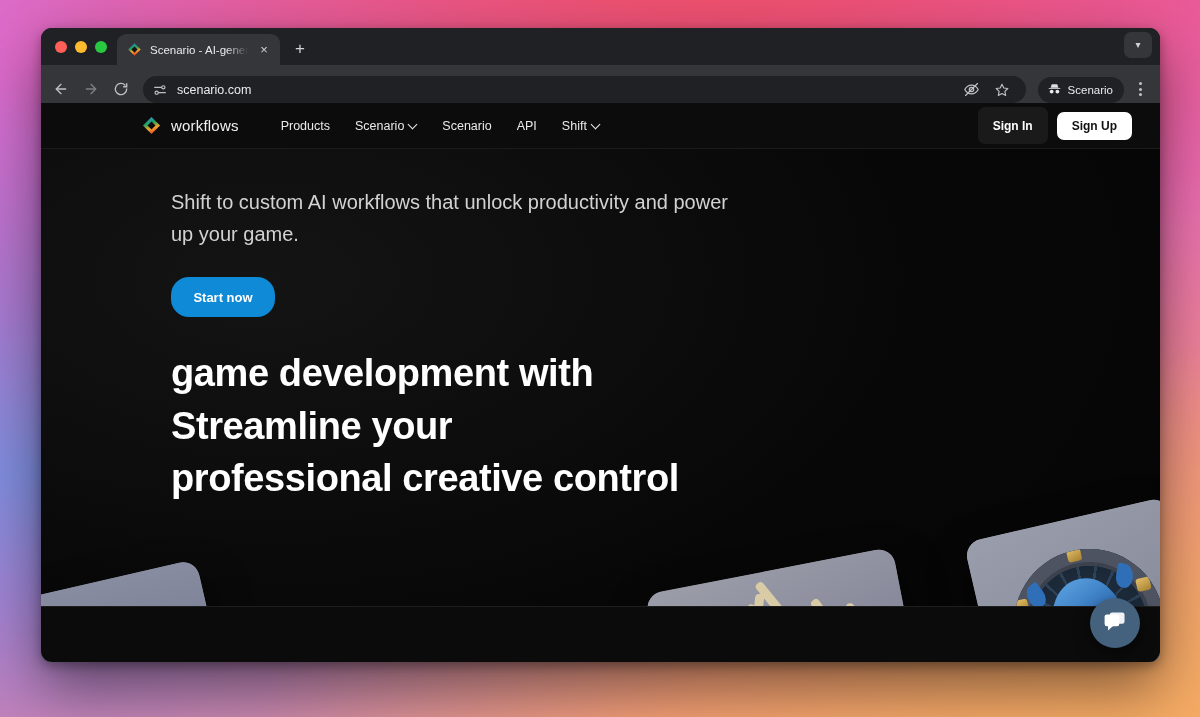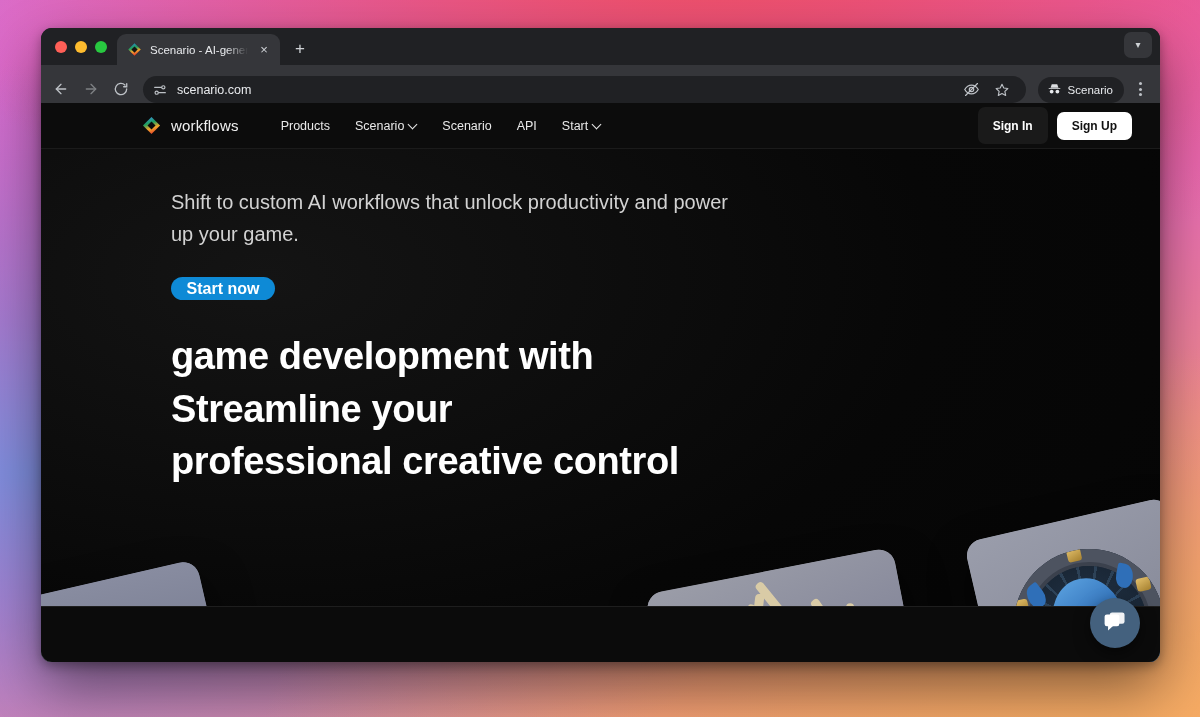--- a/index.html
+++ b/index.html
@@ -186,26 +186,26 @@
   .hero-inner { position: relative; z-index: 5; padding: 38px 0 0 130px; }
   .hero-sub {
     color: #d2d2d2;
     font-size: 20px;
     line-height: 1.58;
     max-width: 580px;
     font-weight: 300;
   }
   .hero-cta {
     margin-top: 27px;
-    height: 23px;
+    height: 40px;
     width: 104px;
     border-radius: 18px;
     background: #0e8ad6;
     color: #fff;
-    font-size: 16px;
+    font-size: 13px;
     font-weight: bold;
     display: flex; align-items: center; justify-content: center;
   }
   .hero-title {
     margin-top: 30px;
     color: #fff;
     font-size: 38px;
     font-weight: bold;
     line-height: 1.38;
     letter-spacing: -.4px;
@@ -473,21 +473,21 @@
             <span>Scenario</span>
             <span class="chev"></span>
           </span>
           <span class="nav-link">
             <span>Scenario</span>
           </span>
           <span class="nav-link">
             <span>API</span>
           </span>
           <span class="nav-link">
-            <span>Start</span>
+            <span>Shift</span>
             <span class="chev"></span>
           </span>
         </div>
 
         <div class="nav-actions">
           <span class="btn-signin">Sign In</span>
           <span class="btn-signup">Sign Up</span>
         </div>
       </div>
 

